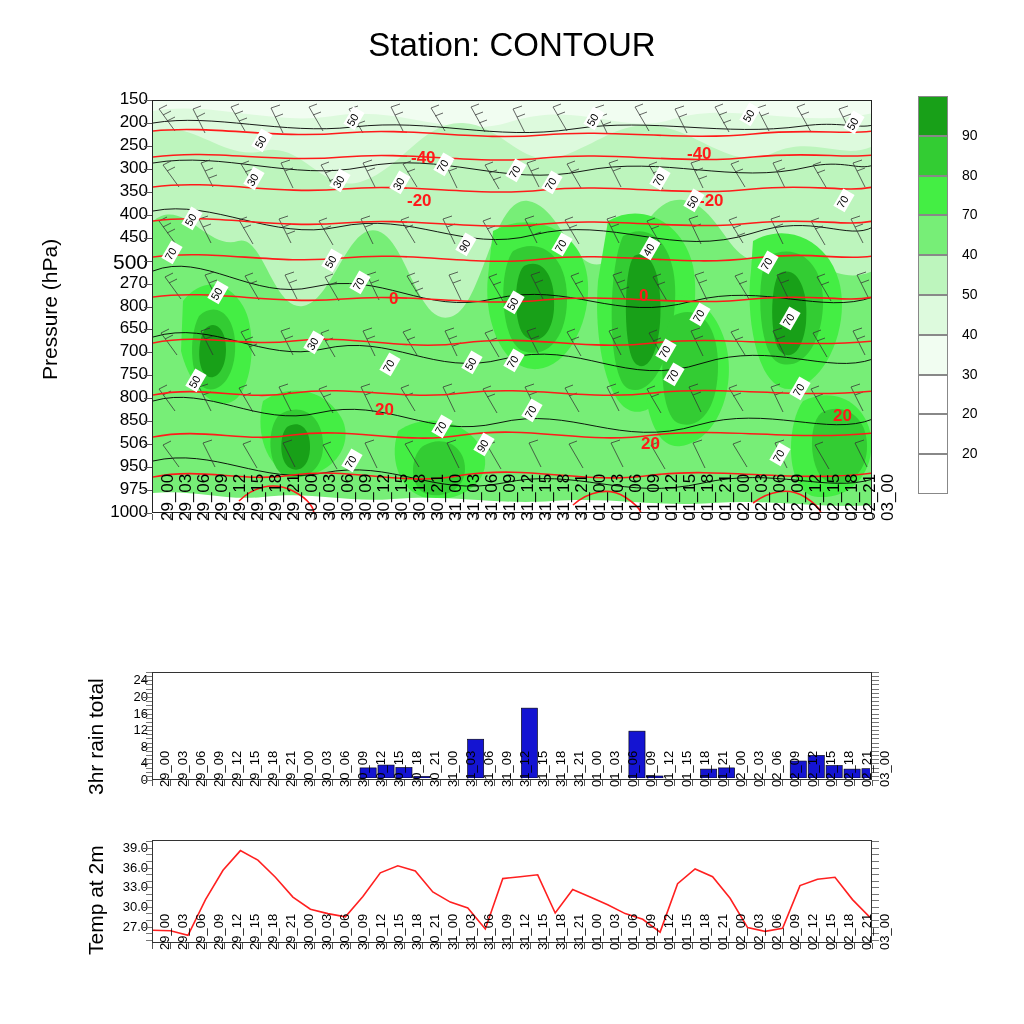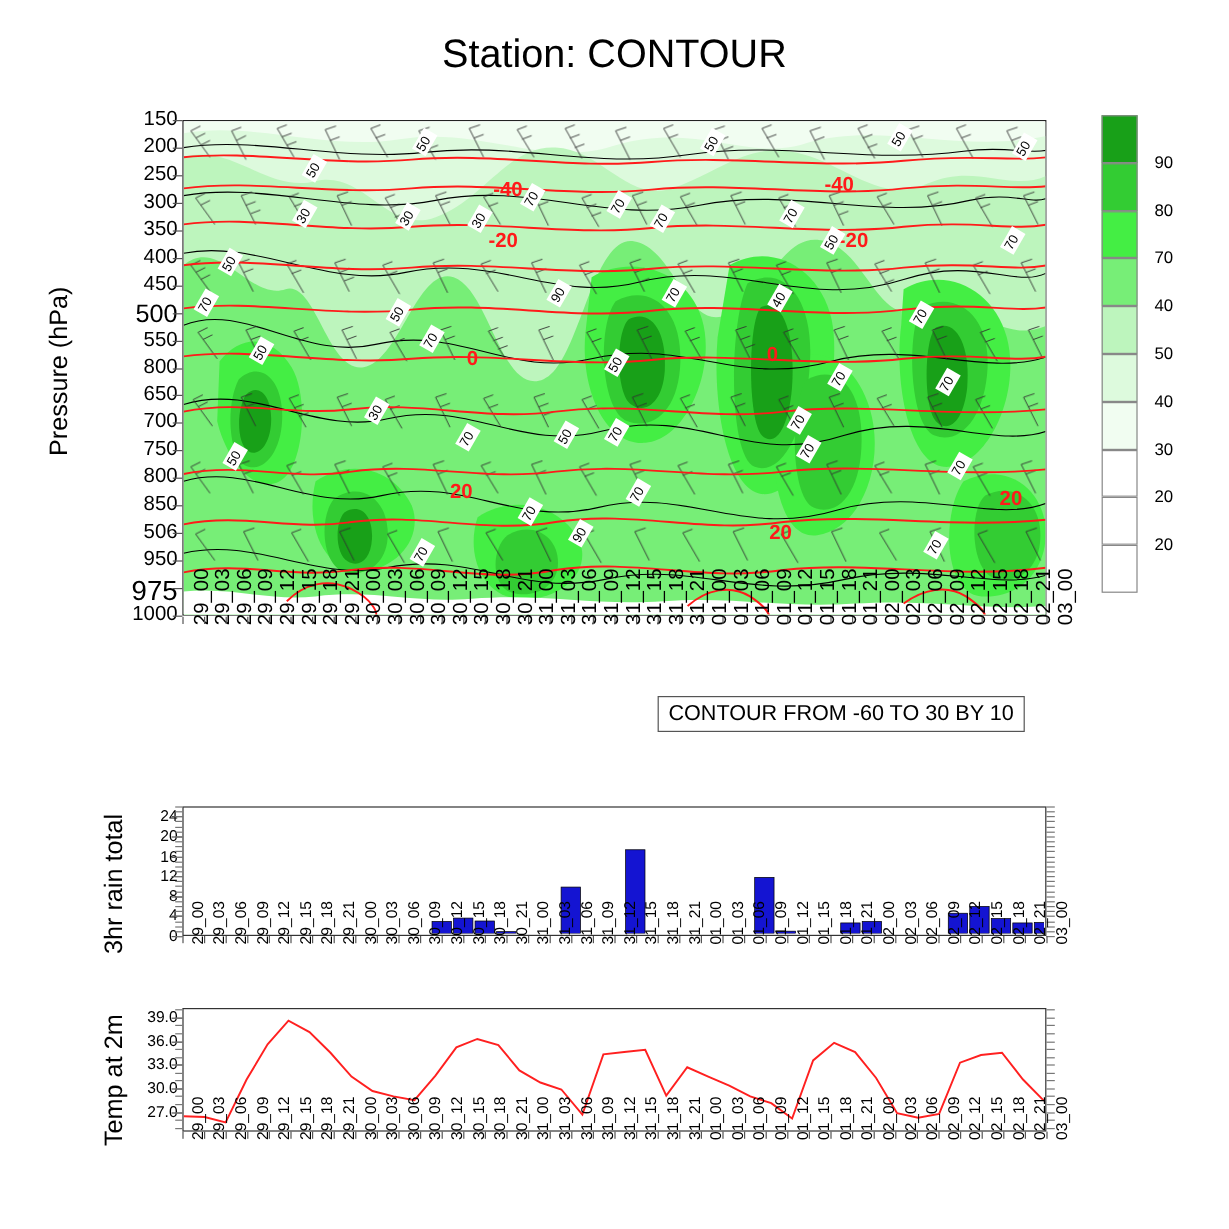--- a/index.html
+++ b/index.html
@@ -482,39 +482,39 @@
       <div class="ylab" style="right: 876px; top: 157.833px; font-size: 17px; width: 70px;">300</div>
       <div class="tick" style="left: 144px; top: 168.833px; width: 8px; height: 1px;"></div>
       <div class="ylab" style="right: 876px; top: 180.778px; font-size: 17px; width: 70px;">350</div>
       <div class="tick" style="left: 144px; top: 191.778px; width: 8px; height: 1px;"></div>
       <div class="ylab" style="right: 876px; top: 203.722px; font-size: 17px; width: 70px;">400</div>
       <div class="tick" style="left: 144px; top: 214.722px; width: 8px; height: 1px;"></div>
       <div class="ylab" style="right: 876px; top: 226.667px; font-size: 17px; width: 70px;">450</div>
       <div class="tick" style="left: 144px; top: 237.667px; width: 8px; height: 1px;"></div>
       <div class="ylab" style="right: 876px; top: 249.611px; font-size: 21px; width: 70px;">500</div>
       <div class="tick" style="left: 144px; top: 260.611px; width: 8px; height: 1px;"></div>
-      <div class="ylab" style="right: 876px; top: 272.556px; font-size: 17px; width: 70px;">550</div>
+      <div class="ylab" style="right: 876px; top: 272.556px; font-size: 17px; width: 70px;">270</div>
       <div class="tick" style="left: 144px; top: 283.556px; width: 8px; height: 1px;"></div>
       <div class="ylab" style="right: 876px; top: 295.5px; font-size: 17px; width: 70px;">800</div>
       <div class="tick" style="left: 144px; top: 306.5px; width: 8px; height: 1px;"></div>
       <div class="ylab" style="right: 876px; top: 318.444px; font-size: 17px; width: 70px;">650</div>
       <div class="tick" style="left: 144px; top: 329.444px; width: 8px; height: 1px;"></div>
       <div class="ylab" style="right: 876px; top: 341.389px; font-size: 17px; width: 70px;">700</div>
       <div class="tick" style="left: 144px; top: 352.389px; width: 8px; height: 1px;"></div>
       <div class="ylab" style="right: 876px; top: 364.333px; font-size: 17px; width: 70px;">750</div>
       <div class="tick" style="left: 144px; top: 375.333px; width: 8px; height: 1px;"></div>
       <div class="ylab" style="right: 876px; top: 387.278px; font-size: 17px; width: 70px;">800</div>
       <div class="tick" style="left: 144px; top: 398.278px; width: 8px; height: 1px;"></div>
       <div class="ylab" style="right: 876px; top: 410.222px; font-size: 17px; width: 70px;">850</div>
       <div class="tick" style="left: 144px; top: 421.222px; width: 8px; height: 1px;"></div>
       <div class="ylab" style="right: 876px; top: 433.167px; font-size: 17px; width: 70px;">506</div>
       <div class="tick" style="left: 144px; top: 444.167px; width: 8px; height: 1px;"></div>
       <div class="ylab" style="right: 876px; top: 456.111px; font-size: 17px; width: 70px;">950</div>
       <div class="tick" style="left: 144px; top: 467.111px; width: 8px; height: 1px;"></div>
-      <div class="ylab" style="right: 876px; top: 479.056px; font-size: 23px; width: 70px;">975</div>
+      <div class="ylab" style="right: 876px; top: 479.056px; font-size: 17px; width: 70px;">975</div>
       <div class="tick" style="left: 144px; top: 490.056px; width: 8px; height: 1px;"></div>
       <div class="ylab" style="right: 876px; top: 502px; font-size: 17px; width: 70px;">1000</div>
       <div class="tick" style="left: 144px; top: 513px; width: 8px; height: 1px;"></div>
     </div>
 
   <div id="mainXTicks">
       <div class="xlab" style="left: 158.46px; top: 521px; font-size: 17px;">29_00</div>
       <div class="tick" style="left: 152px; top: 514px; width: 1px; height: 6px;"></div>
       <div class="xlab" style="left: 176.46px; top: 521px; font-size: 17px;">29_03</div>
       <div class="tick" style="left: 170px; top: 514px; width: 1px; height: 6px;"></div>
@@ -615,21 +615,20 @@
       <div class="cblabel" style="top: 166.6px;">80</div>
       <div class="cblabel" style="top: 206.4px;">70</div>
       <div class="cblabel" style="top: 246.2px;">40</div>
       <div class="cblabel" style="top: 286px;">50</div>
       <div class="cblabel" style="top: 325.8px;">40</div>
       <div class="cblabel" style="top: 365.6px;">30</div>
       <div class="cblabel" style="top: 405.4px;">20</div>
       <div class="cblabel" style="top: 445.2px;">20</div>
     </div>
 
-  <div id="contourNote">CONTOUR FROM -60 TO 30 BY 10</div>
 
   <div id="rainPanel">
     <svg id="rainSvg" width="717" height="105" viewBox="0 0 717 105">
         <rect x="207.03375000000003" y="94.90384615384616" width="16.1325" height="10.096153846153847" fill="#1414d2" stroke="#000" stroke-width="0.6"></rect>
         <rect x="224.95875" y="92.07692307692308" width="16.1325" height="12.923076923076923" fill="#1414d2" stroke="#000" stroke-width="0.6"></rect>
         <rect x="242.88375000000002" y="94.5" width="16.1325" height="10.5" fill="#1414d2" stroke="#000" stroke-width="0.6"></rect>
         <rect x="260.80875" y="103.38461538461539" width="16.1325" height="1.6153846153846154" fill="#1414d2" stroke="#000" stroke-width="0.6"></rect>
         <rect x="314.58375" y="66.23076923076923" width="16.1325" height="38.76923076923077" fill="#1414d2" stroke="#000" stroke-width="0.6"></rect>
         <rect x="368.35875" y="35.13461538461537" width="16.1325" height="69.86538461538463" fill="#1414d2" stroke="#000" stroke-width="0.6"></rect>
         <rect x="475.90875" y="58.15384615384616" width="16.1325" height="46.84615384615384" fill="#1414d2" stroke="#000" stroke-width="0.6"></rect>

